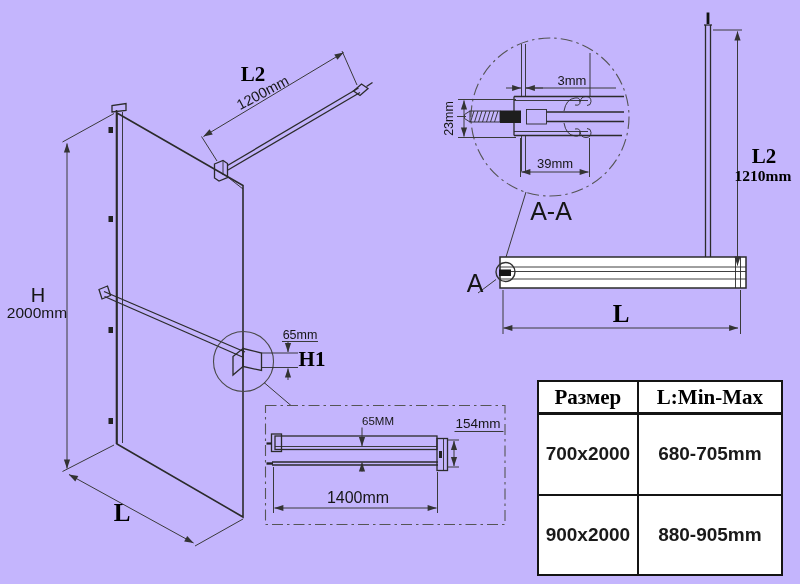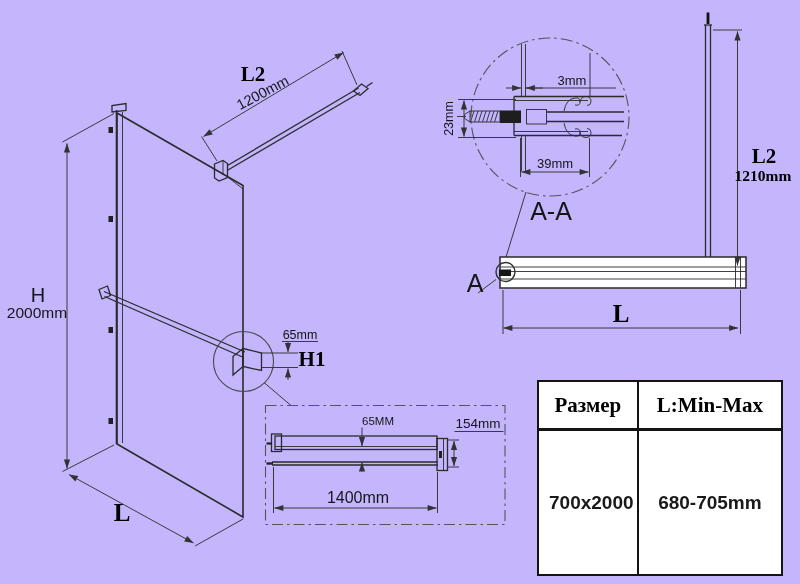--- a/index.html
+++ b/index.html
@@ -8,21 +8,21 @@
   .stage svg{position:absolute;left:0;top:0;}
   .obj{stroke:#2b2b2b;stroke-width:1.6;fill:none;}
   .med{stroke:#2b2b2b;stroke-width:1.3;fill:none;}
   .thin{stroke:#2b2b2b;stroke-width:0.9;fill:none;}
   .dim{stroke:#3a3a3a;stroke-width:1;fill:none;}
   .ts{font-family:"Liberation Sans",sans-serif;fill:#161616;}
   .tb{font-family:"Liberation Serif","DejaVu Serif",serif;font-weight:bold;fill:#000;}
   .size-table{position:absolute;left:537px;top:380px;width:246px;height:196px;
               border-collapse:collapse;table-layout:fixed;background:#fff;}
   .size-table th,.size-table td{border:2px solid #141414;text-align:center;
-              vertical-align:middle;padding:10px;height:26px;overflow:hidden;white-space:nowrap;}
+              vertical-align:middle;padding:2px;height:26px;overflow:hidden;white-space:nowrap;}
   .size-table th{font-family:"Liberation Serif","DejaVu Serif",serif;font-weight:bold;
               font-size:21px;color:#000;border-bottom:3px solid #141414;}
   .size-table td{font-family:"Liberation Sans",sans-serif;font-size:19px;color:#1a1a1a;font-weight:bold;}
   .col-size{width:99px;}
   .col-range{width:143px;}
 </style>
 </head>
 <body>
 
 <div class="stage">
@@ -255,15 +255,19 @@
     <tr>
       <th>Размер</th>
       <th>L:Min-Max</th>
     </tr>
   </thead>
   <tbody>
     <tr>
       <td>700x2000</td>
       <td>680-705mm</td>
     </tr>
+    <tr>
+      <td>900x2000</td>
+      <td>880-905mm</td>
+    </tr>
   </tbody>
 </table>
 </div>
 
 </body></html>

